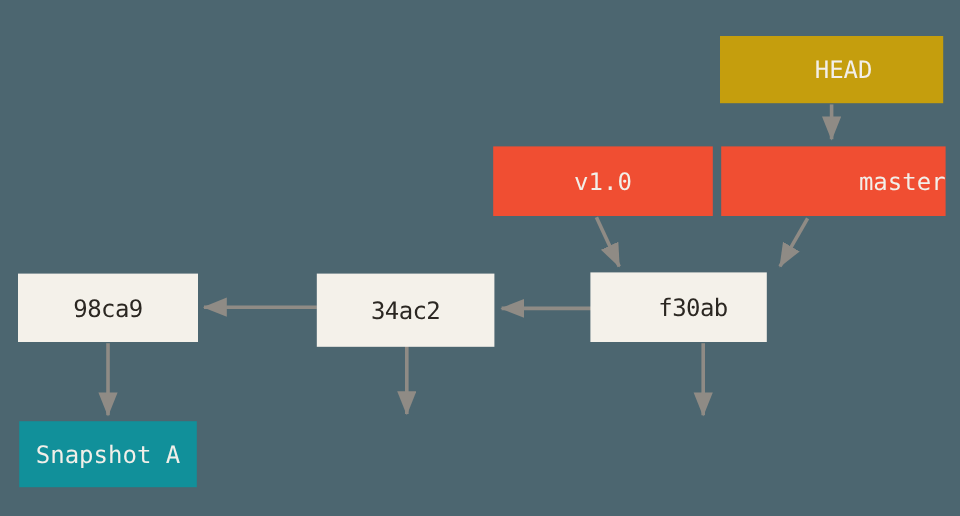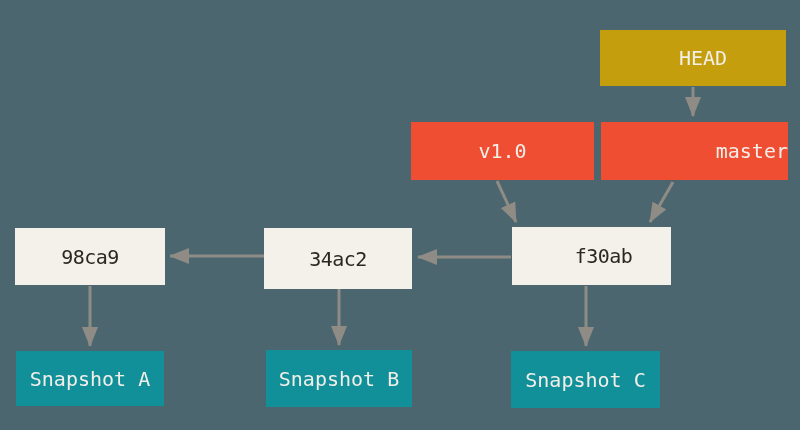--- a/index.html
+++ b/index.html
@@ -93,29 +93,23 @@
   </div>
 
   <div class="node commit" style="left:15px; top:228px; width:150px; height:57px;">
     <span>98ca9</span>
   </div>
 
   <div class="node commit" style="left:264px; top:228px; width:148px; height:61px;">
     <span>34ac2</span>
   </div>
 
-  <div class="node commit" style="left:512px; top:227px; width:159px; height:58px;padding-left:24px;">
+  <div class="node commit" style="left:492px; top:227px; width:147px; height:58px;padding-left:24px;">
     <span>f30ab</span>
   </div>
 
   <div class="node snapshot" style="left:16px; top:351px; width:148px; height:55px;">
     <span>Snapshot A</span>
   </div>
 
-  <div class="node snapshot" style="left:266px; top:350px; width:146px; height:57px;">
-    <span>Snapshot B</span>
-  </div>
 
-  <div class="node snapshot" style="left:511px; top:351px; width:149px; height:57px;">
-    <span>Snapshot C</span>
-  </div>
 
 </div>
 
 </body></html>

